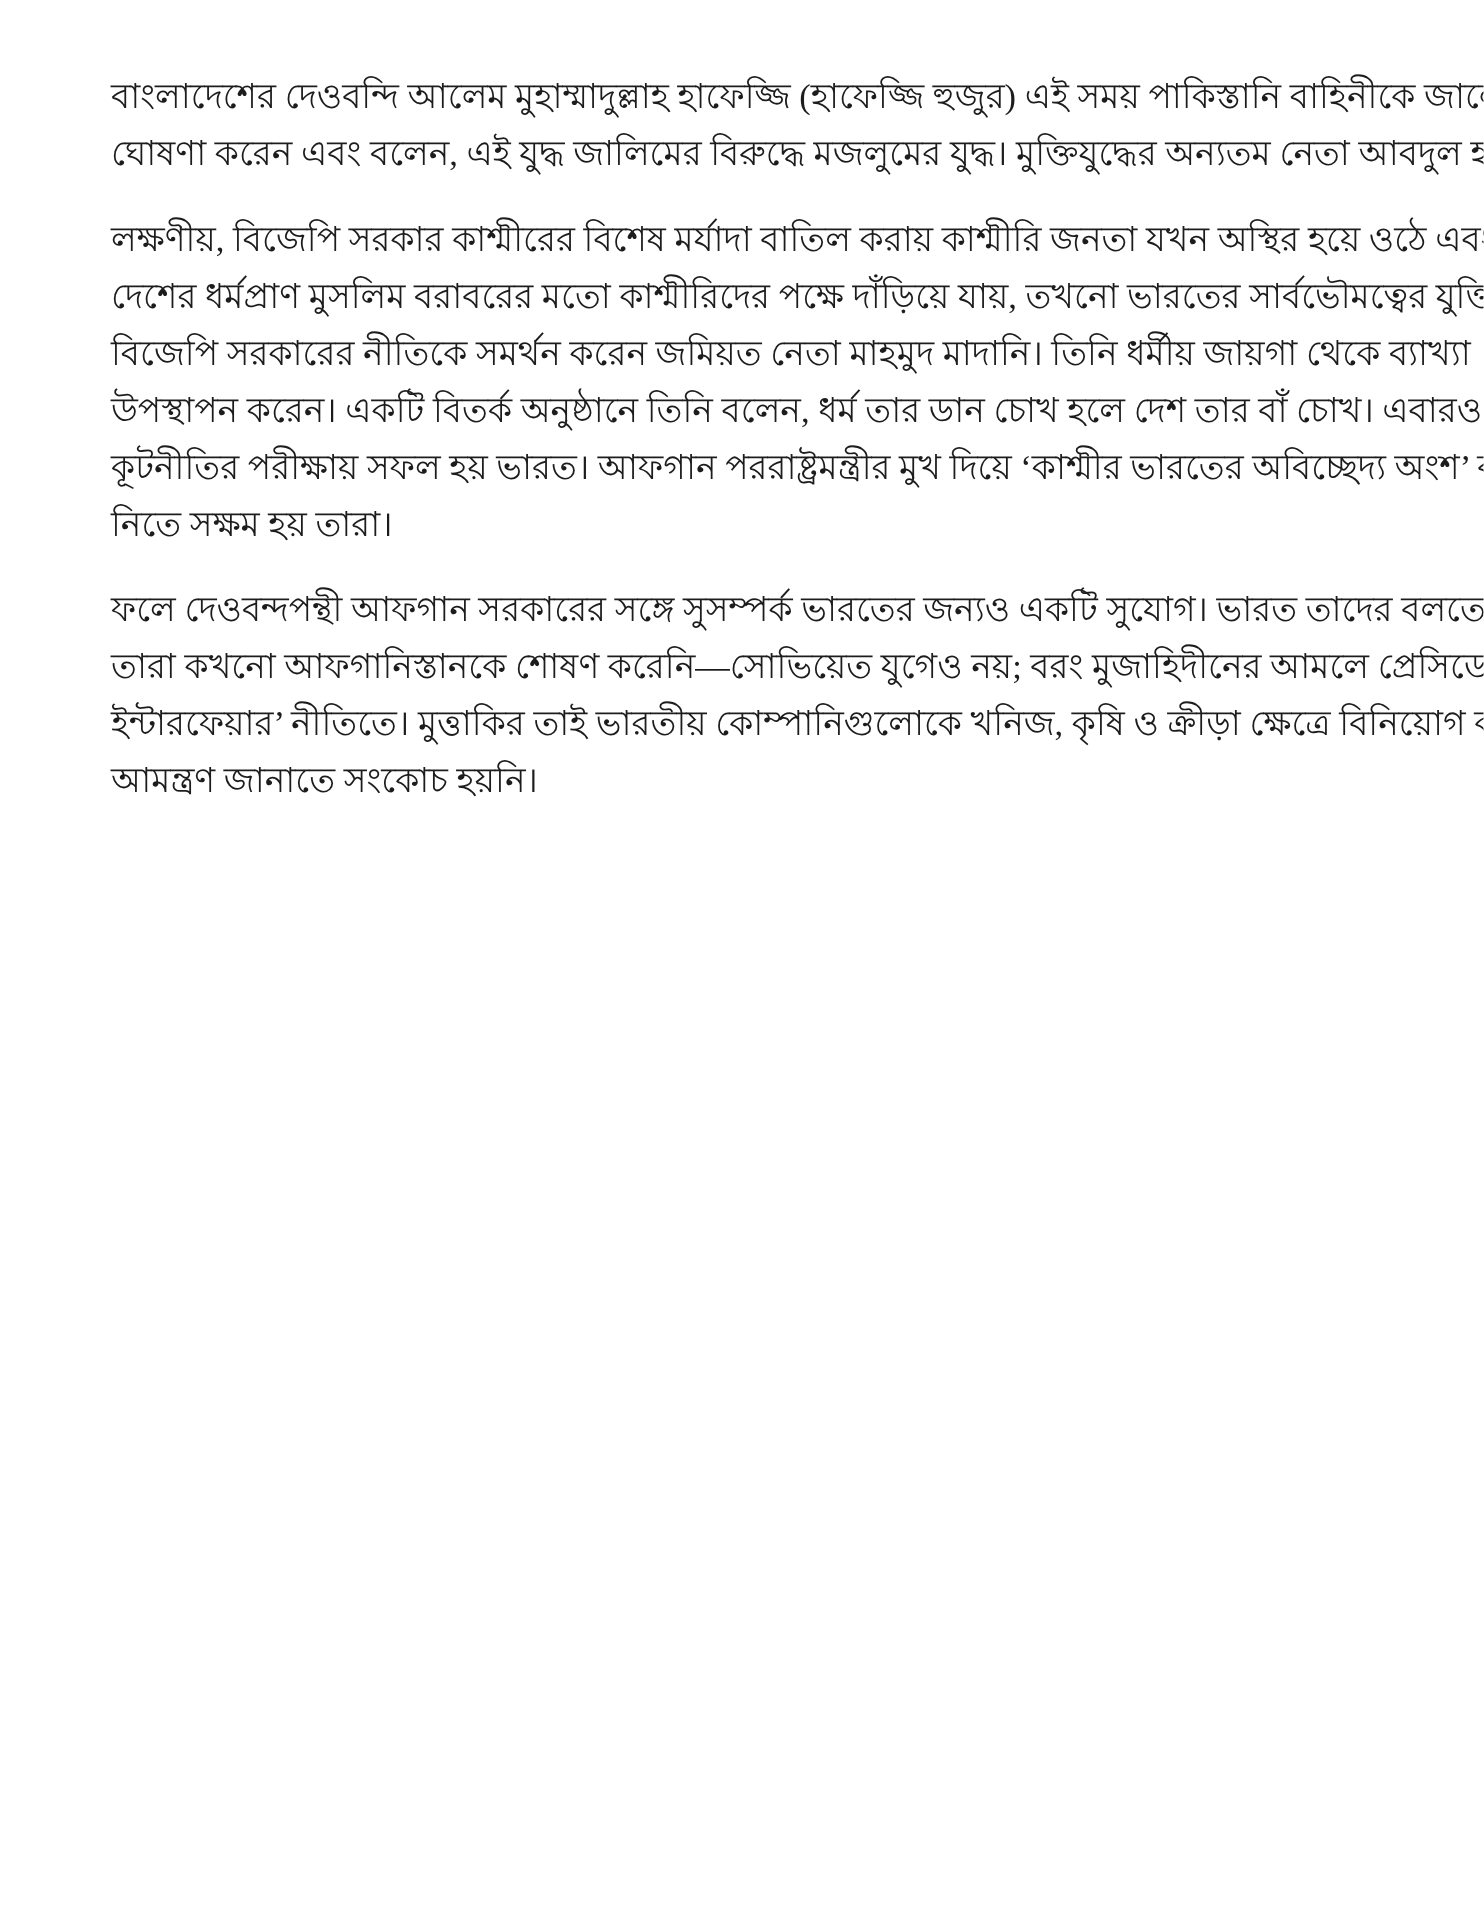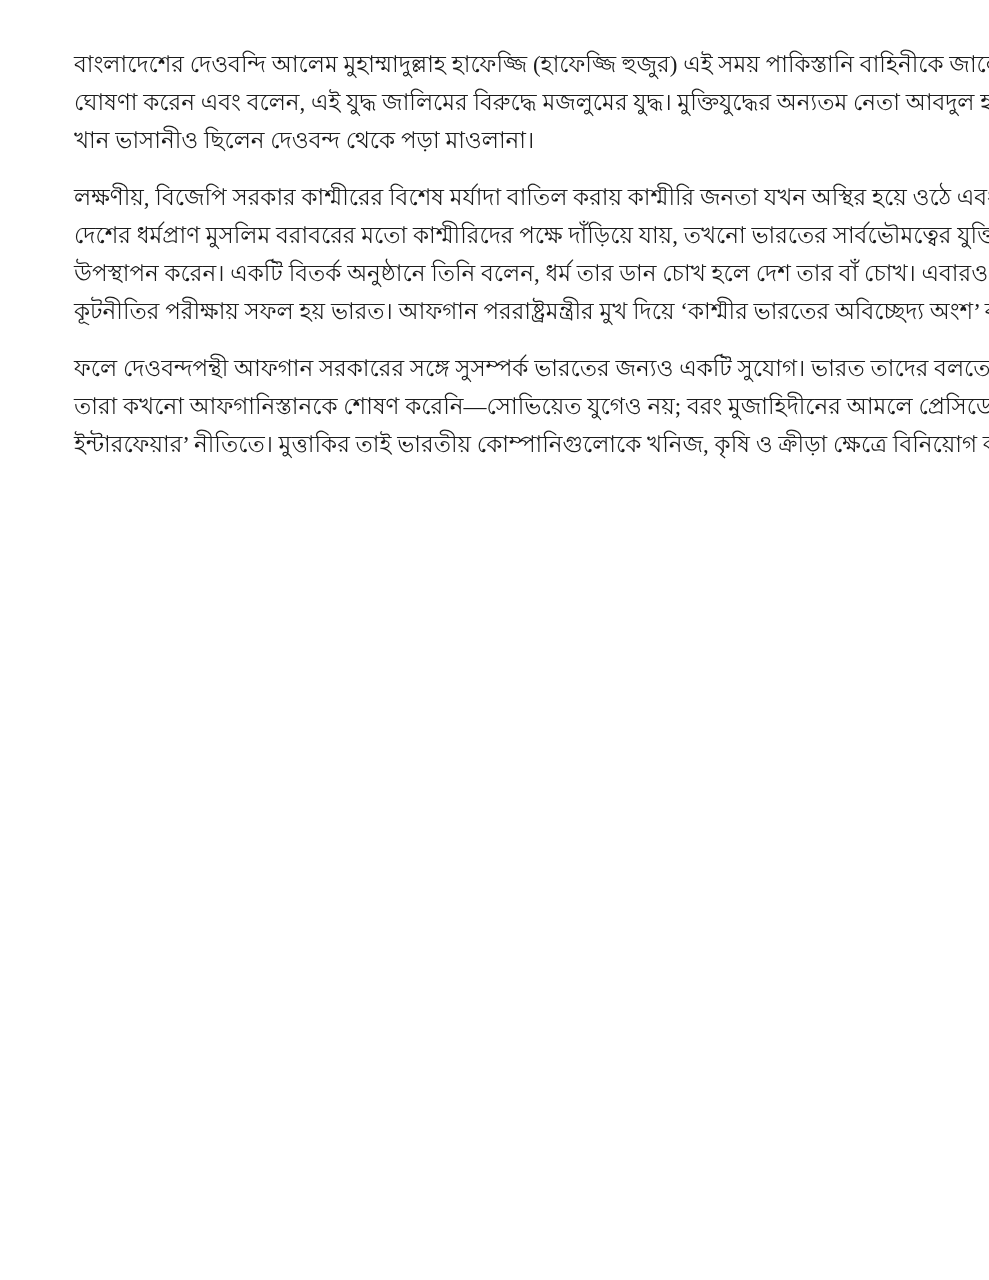--- a/index.html
+++ b/index.html
@@ -32,29 +32,31 @@
   }
 </style>
 </head>
 <body>
 
 <div class="page">
 
   <div class="para">
     <div class="line">বাংলাদেশের দেওবন্দি আলেম মুহাম্মাদুল্লাহ হাফেজ্জি (হাফেজ্জি হুজুর) এই সময় পাকিস্তানি বাহিনীকে জালেম</div>
     <div class="line">ঘোষণা করেন এবং বলেন, এই যুদ্ধ জালিমের বিরুদ্ধে মজলুমের যুদ্ধ। মুক্তিযুদ্ধের অন্যতম নেতা আবদুল হামিদ</div>
-    <div class="line">খান ভাসানীও ছিলেন দেওবন্দ থেকে পড়া মাওলানা।</div>
   </div>
 
   <div class="para">
     <div class="line">লক্ষণীয়, বিজেপি সরকার কাশ্মীরের বিশেষ মর্যাদা বাতিল করায় কাশ্মীরি জনতা যখন অস্থির হয়ে ওঠে এবং বিভিন্ন</div>
     <div class="line">দেশের ধর্মপ্রাণ মুসলিম বরাবরের মতো কাশ্মীরিদের পক্ষে দাঁড়িয়ে যায়, তখনো ভারতের সার্বভৌমত্বের যুক্তি দিয়ে</div>
+    <div class="line">বিজেপি সরকারের নীতিকে সমর্থন করেন জমিয়ত নেতা মাহমুদ মাদানি। তিনি ধর্মীয় জায়গা থেকে ব্যাখ্যা</div>
     <div class="line">উপস্থাপন করেন। একটি বিতর্ক অনুষ্ঠানে তিনি বলেন, ধর্ম তার ডান চোখ হলে দেশ তার বাঁ চোখ। এবারও ধর্মীয়</div>
     <div class="line">কূটনীতির পরীক্ষায় সফল হয় ভারত। আফগান পররাষ্ট্রমন্ত্রীর মুখ দিয়ে ‘কাশ্মীর ভারতের অবিচ্ছেদ্য অংশ’ বলিয়ে</div>
+    <div class="line">নিতে সক্ষম হয় তারা।</div>
   </div>
 
   <div class="para">
     <div class="line">ফলে দেওবন্দপন্থী আফগান সরকারের সঙ্গে সুসম্পর্ক ভারতের জন্যও একটি সুযোগ। ভারত তাদের বলতে পারছে,</div>
     <div class="line">তারা কখনো আফগানিস্তানকে শোষণ করেনি—সোভিয়েত যুগেও নয়; বরং মুজাহিদীনের আমলে প্রেসিডেন্ট</div>
     <div class="line">ইন্টারফেয়ার’ নীতিতে। মুত্তাকির তাই ভারতীয় কোম্পানিগুলোকে খনিজ, কৃষি ও ক্রীড়া ক্ষেত্রে বিনিয়োগ করতে</div>
+    <div class="line">আমন্ত্রণ জানাতে সংকোচ হয়নি।</div>
   </div>
 
 </div>
 
 </body></html>

